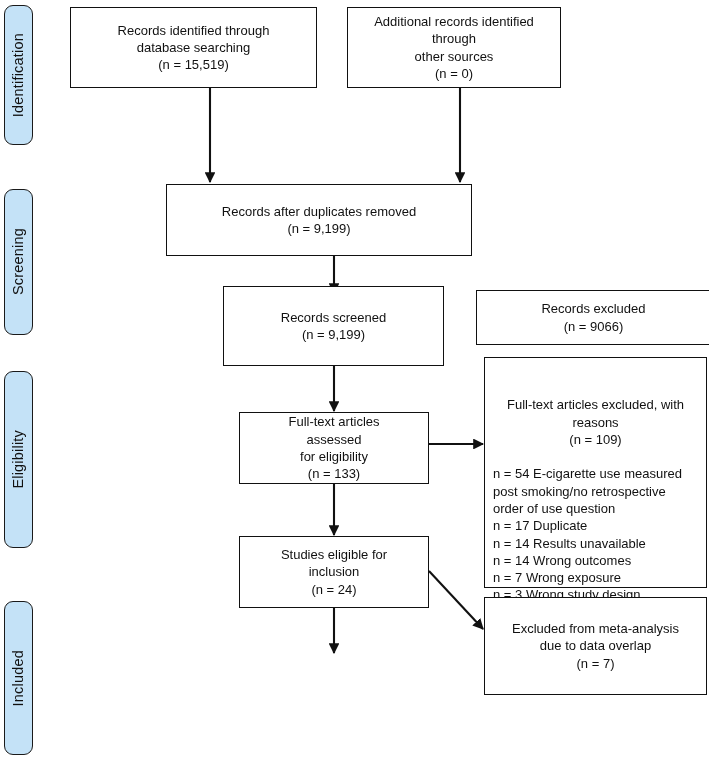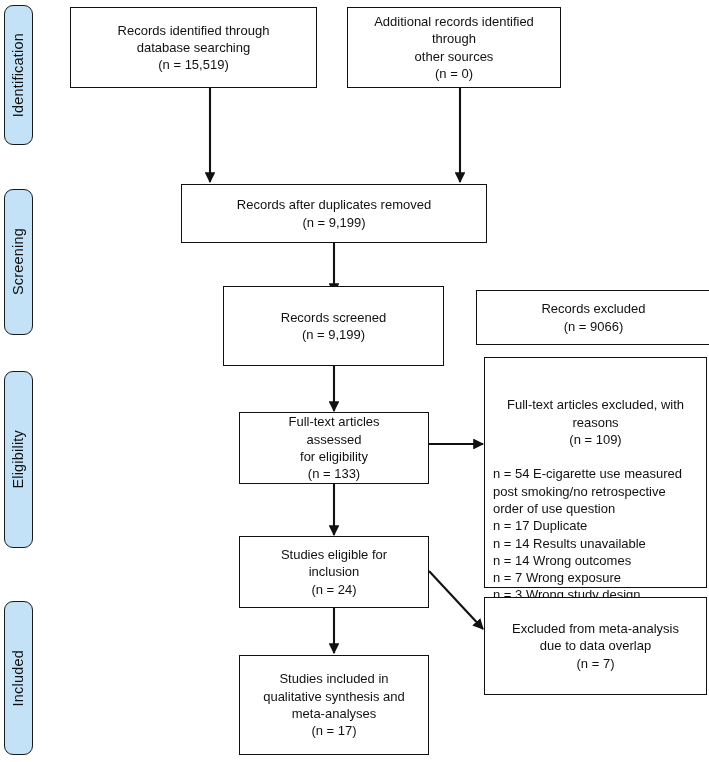--- a/index.html
+++ b/index.html
@@ -117,21 +117,21 @@
 database searching
 (n = 15,519)</span>
   </div>
 
   <div class="box" style="left:347px; top:7px; width:214px; height:81px;">
     <span class="txt">Additional records identified through
 other sources
 (n = 0)</span>
   </div>
 
-  <div class="box" style="left:181px; top:184px; width:306px; height:59px;">
+  <div class="box" style="left:166px; top:184px; width:306px; height:72px;">
     <span class="txt">Records after duplicates removed
 (n = 9,199)</span>
   </div>
 
   <div class="box" style="left:223px; top:286px; width:221px; height:80px;">
     <span class="txt">Records screened
 (n = 9,199)</span>
   </div>
 
   <div class="box" style="left:476px; top:290px; width:235px; height:55px;justify-content:center;">
@@ -164,20 +164,14 @@
 inclusion
 (n = 24)</span>
   </div>
 
   <div class="box" style="left:484px; top:597px; width:223px; height:98px;">
     <span class="txt">Excluded from meta-analysis
 due to data overlap
 (n = 7)</span>
   </div>
 
-  <div class="box" style="left:239px; top:655px; width:190px; height:100px;">
-    <span class="txt">Studies included in
-qualitative synthesis and
-meta-analyses
-(n = 17)</span>
-  </div>
 
 </div>
 
 </body></html>

